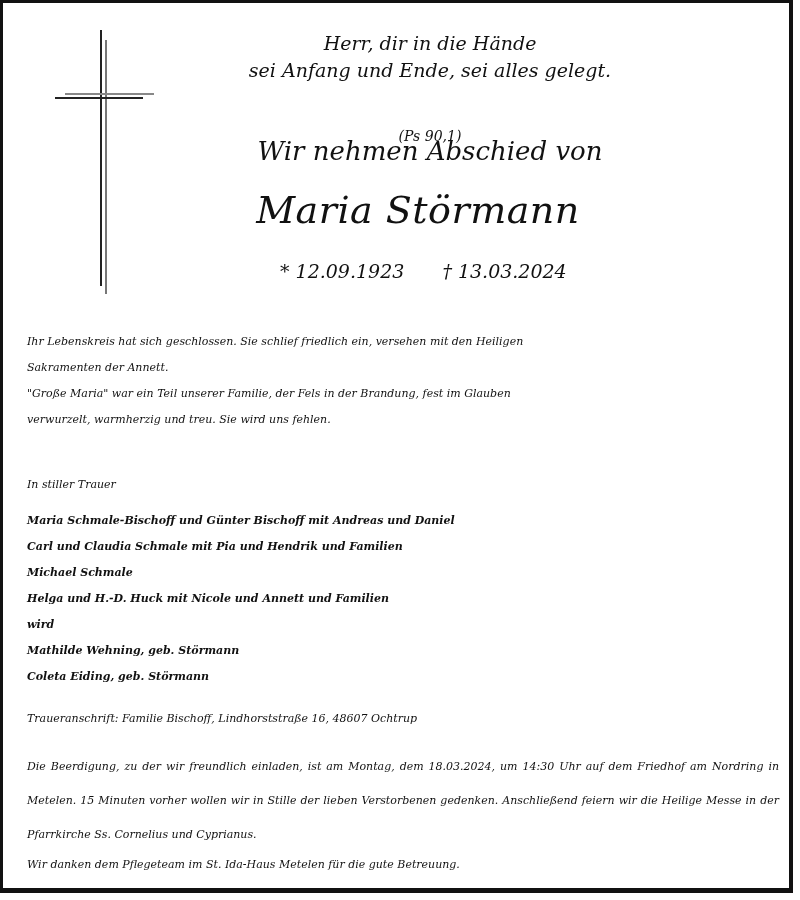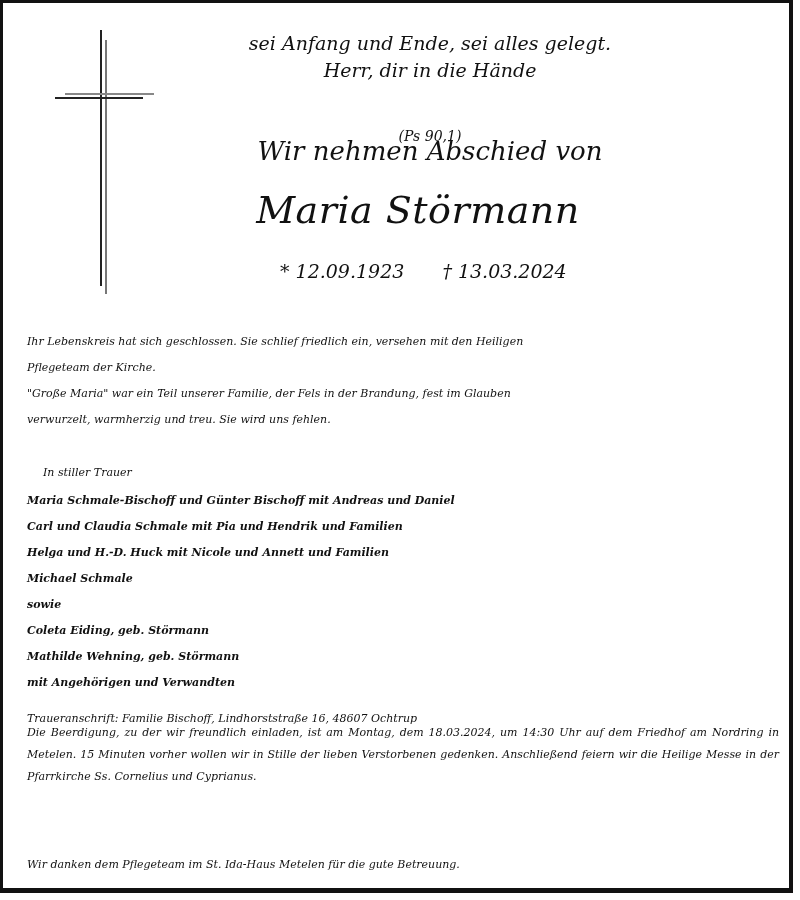--- a/index.html
+++ b/index.html
@@ -19,73 +19,72 @@
     .motto { top: 30px; font-size: 19px; line-height: 27px; }
     .motto .ref { font-size: 14px; line-height: 24px; margin-top: 40px; }
     .farewell { top: 136px; font-size: 26px; }
     .name { top: 188px; font-size: 38px; letter-spacing: 0.5px; left: 188px; width: 460px; }
     .dates { position: absolute; top: 260px; left: 280px; font-size: 19px; font-style: italic; }
     .dates span { display: inline-block; }
     .dates .death { margin-left: 32px; }
 
     .block { position: absolute; left: 27px; width: 752px; font-style: italic; font-size: 11px; }
     .intro { top: 329px; line-height: 26px; }
-    .grief { top: 466px; margin-left: 16px; }
-    .mourners { top: 488px; line-height: 26px; font-weight: bold; }
+    .grief { top: 478px; }
+    .mourners { top: 508px; line-height: 26px; font-weight: bold; }
     .address { top: 712px; }
     .address .lbl { margin-right: 0; }
-    .funeral { top: 722px; line-height: 22px; text-align: justify; }
+    .funeral { top: 750px; line-height: 34px; text-align: justify; }
     .thanks { top: 858px; }
     p { margin: 0; }
   </style>
 </head>
 <body>
 
 <div class="frame"></div>
 
 <div class="cross">
   <div class="ln v1"></div>
   <div class="ln v2"></div>
   <div class="ln h1"></div>
   <div class="ln h2"></div>
 </div>
 
 <div class="center motto">
+  <p>Herr, dir in die Hände</p>
   <p>sei Anfang und Ende, sei alles gelegt.</p>
-  <p>Herr, dir in die Hände</p>
   <p class="ref">(Ps 90,1)</p>
 </div>
 
 <div class="center farewell">Wir nehmen Abschied von</div>
 
 <div class="center name">Maria Störmann</div>
 
 <div class="dates">
   <span class="birth">* 12.09.1923</span>
   <span class="death">† 13.03.2024</span>
 </div>
 
 <div class="block intro">
   <p>Ihr Lebenskreis hat sich geschlossen. Sie schlief friedlich ein, versehen mit den Heiligen</p>
-  <p>Pflegeteam der Kirche.</p>
+  <p>Sakramenten der Annett.</p>
   <p>"Große Maria" war ein Teil unserer Familie, der Fels in der Brandung, fest im Glauben</p>
   <p>verwurzelt, warmherzig und treu. Sie wird uns fehlen.</p>
 </div>
 
 <div class="block grief">In stiller Trauer</div>
 
 <div class="block mourners">
   <p>Maria Schmale-Bischoff und Günter Bischoff mit Andreas und Daniel</p>
   <p>Carl und Claudia Schmale mit Pia und Hendrik und Familien</p>
+  <p>Michael Schmale</p>
   <p>Helga und H.-D. Huck mit Nicole und Annett und Familien</p>
-  <p>Michael Schmale</p>
-  <p>sowie</p>
+  <p>wird</p>
+  <p>Mathilde Wehning, geb. Störmann</p>
   <p>Coleta Eiding, geb. Störmann</p>
-  <p>Mathilde Wehning, geb. Störmann</p>
-  <p>mit Angehörigen und Verwandten</p>
 </div>
 
 <div class="block address">
   <span class="lbl">Traueranschrift:</span>
   <span>Familie Bischoff, Lindhorststraße 16, 48607 Ochtrup</span>
 </div>
 
 <div class="block funeral">Die Beerdigung, zu der wir freundlich einladen, ist am Montag, dem 18.03.2024, um 14:30 Uhr auf dem Friedhof am Nordring in Metelen. 15 Minuten vorher wollen wir in Stille der lieben Verstorbenen gedenken. Anschließend feiern wir die Heilige Messe in der Pfarrkirche Ss. Cornelius und Cyprianus.</div>
 
 <div class="block thanks">Wir danken dem Pflegeteam im St. Ida-Haus Metelen für die gute Betreuung.</div>

